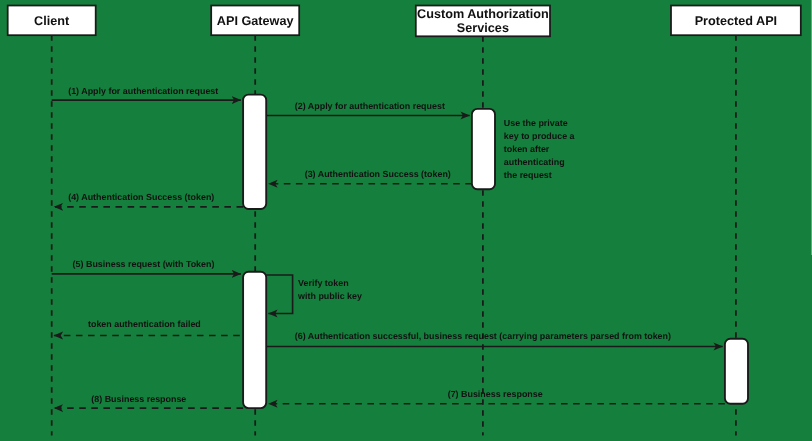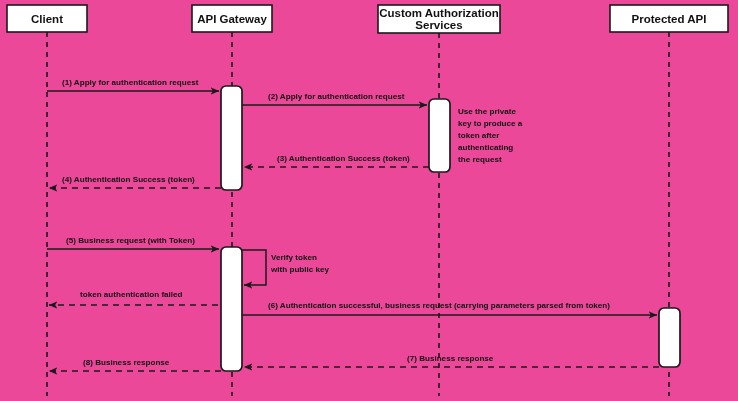--- a/index.html
+++ b/index.html
@@ -7,21 +7,21 @@
     padding: 0;
     background: #ffffff;
   }
   body {
     font-family: "Liberation Sans", sans-serif;
   }
   #diagram-root {
     position: relative;
     width: 738px;
     height: 401px;
-    background: #ec4899;
+    background: #15803d;
     overflow: hidden;
   }
   #diagram-svg {
     position: absolute;
     left: 0;
     top: 0;
     width: 738px;
     height: 401px;
   }
   .lifeline-box {

